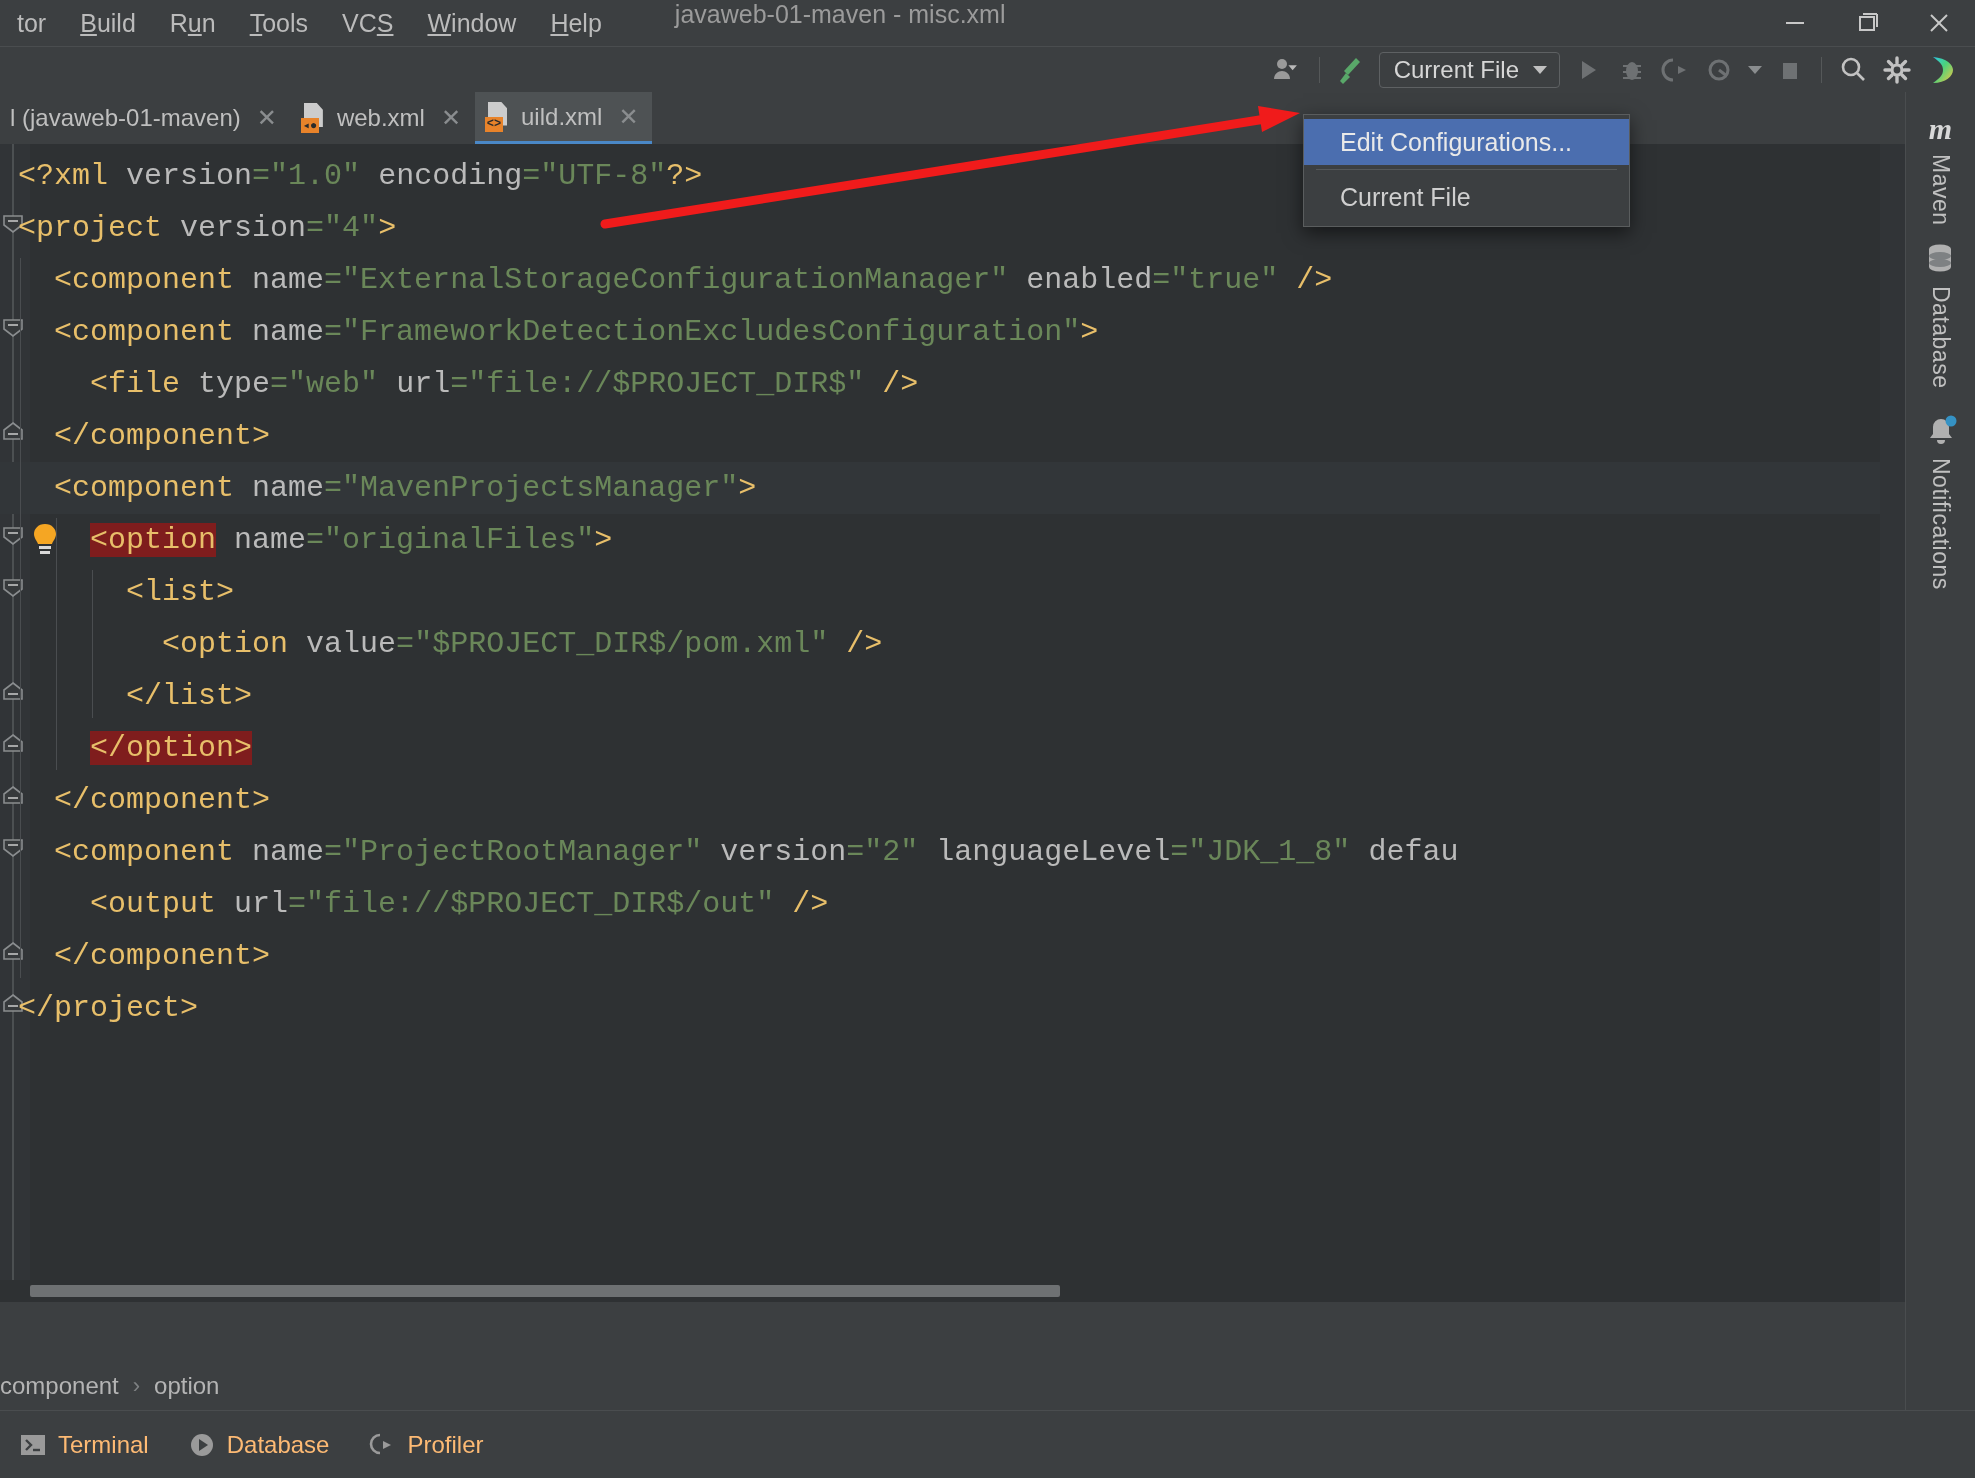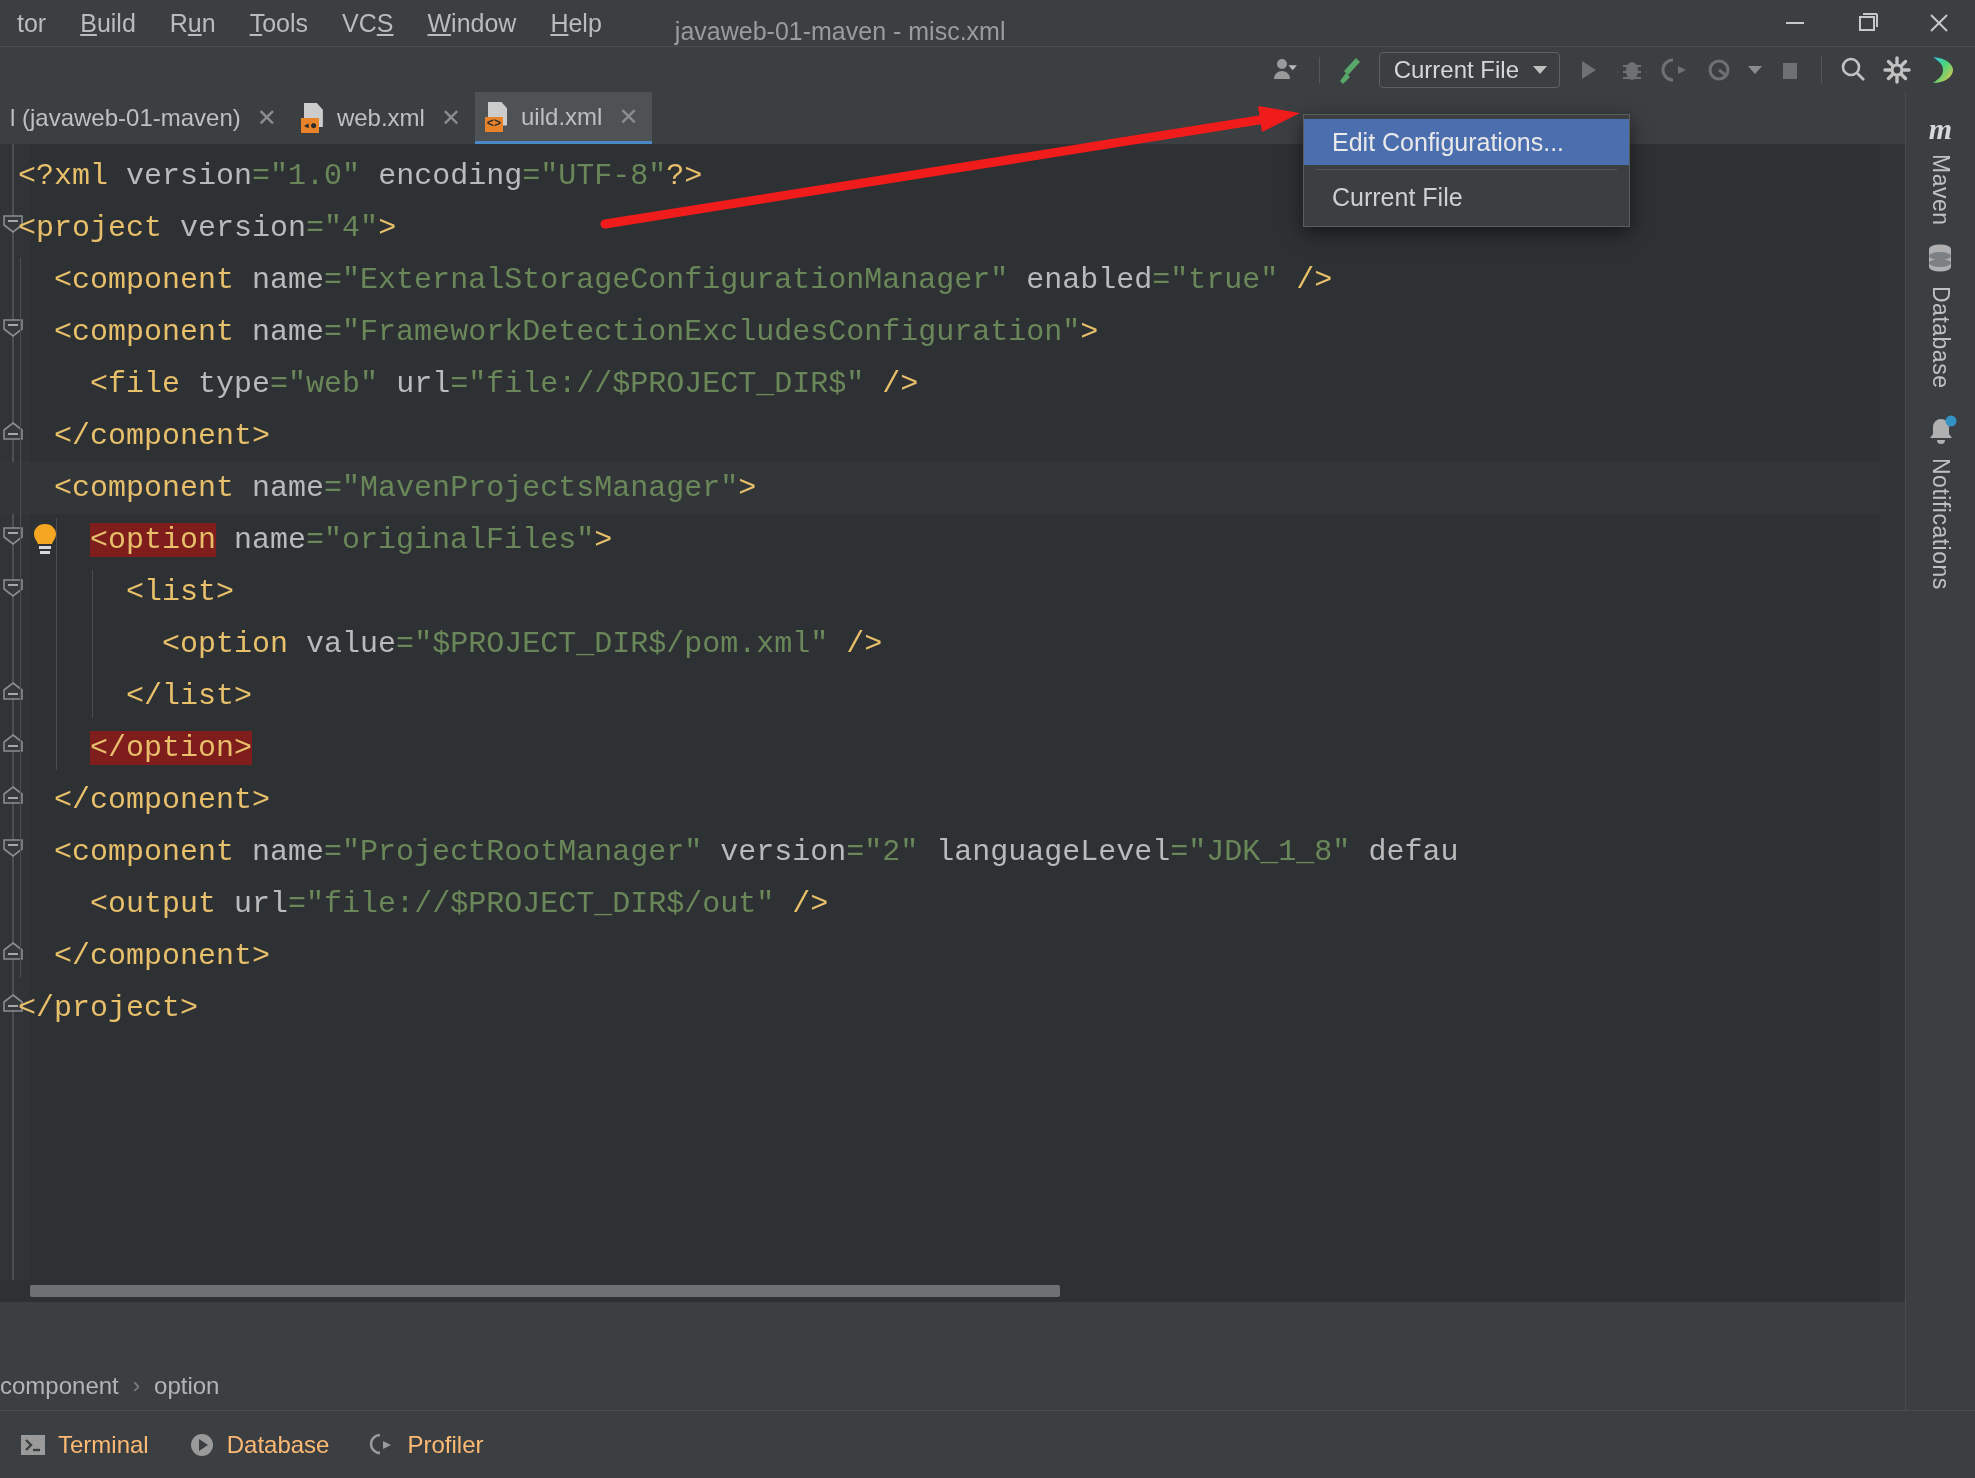--- a/index.html
+++ b/index.html
@@ -13,21 +13,21 @@
     position: relative;
     width: 1975px; height: 1478px;
     background: #3C3F41;
   }
 
   
   .titlebar {
     position: absolute; left: 0; top: 0;
     width: 1975px; height: 46px;
     background: #3C3F41;
-    display: flex; align-items: flex-end;
+    display: flex; align-items: flex-start;
   }
   .menu {
     display: flex; align-items: center;
     height: 46px;
     padding-left: 0px;
   }
   .menu-item {
     color: #BBBBBB;
     font-size: 25px;
     padding: 0 17px;
@@ -103,21 +103,21 @@
     width: 325px;
     background: #3C3F41;
     border: 1px solid #5A5D5E;
     box-shadow: 0 6px 18px rgba(0,0,0,0.55);
     z-index: 40;
     padding: 4px 0 6px 0;
   }
   .dd-item {
     height: 46px;
     display: flex; align-items: center;
-    padding-left: 28px;
+    padding-left: 36px;
     color: #CFCFCF;
     font-size: 25px;
     white-space: nowrap;
   }
   .dd-item.selected {
     background: #4B6EAF;
     color: #E9E9E9;
   }
   .dd-sep {
     height: 1px; background: #55585A;

